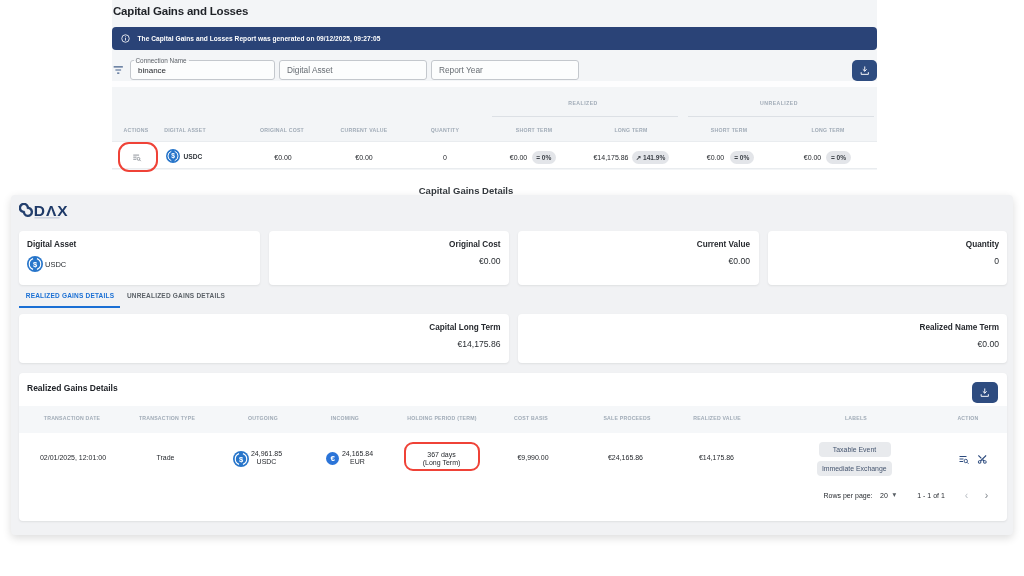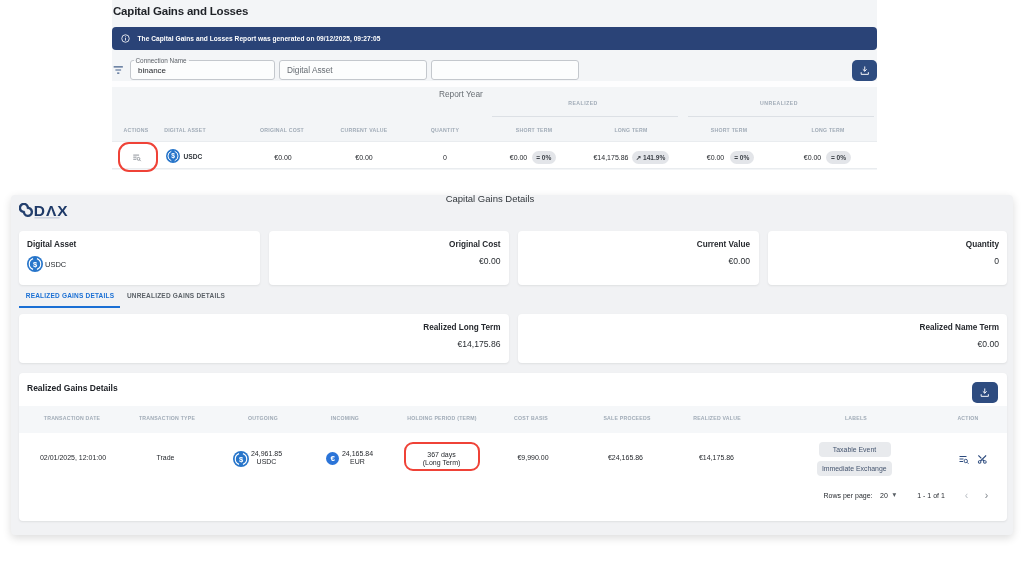--- a/index.html
+++ b/index.html
@@ -33,21 +33,21 @@
 <svg class="abs" style="left:113.4px;top:66px;" width="10.5" height="8" viewBox="0 0 24 18">
       <path d="M1.5 2h21M5.5 9h13M9.5 16h5" stroke="#44608b" stroke-width="2.6" fill="none"></path>
     </svg>
 
 <div class="abs" style="left:130px;top:60px;width:145px;height:20px;background:#fcfdfd;border:1px solid #c4c8cd;border-radius:3px;"></div>
 <div class="abs" style="left:133.5px;top:57.2px;font-size:6.4px;color:#5f646a;background:linear-gradient(#f3f5f7 52%,#fcfdfd 52%);padding:0 2px;">Connection Name</div>
 <div class="abs" style="left:138px;top:66px;font-size:8px;color:#1e2126;">binance</div>
 <div class="abs" style="left:279px;top:60px;width:148px;height:20px;background:#fcfdfd;border:1px solid #c4c8cd;border-radius:3px;"></div>
 <div class="abs" style="left:287px;top:65px;font-size:8.3px;color:#676d73;">Digital Asset</div>
 <div class="abs" style="left:431px;top:60px;width:148px;height:20px;background:#fcfdfd;border:1px solid #c4c8cd;border-radius:3px;"></div>
-<div class="abs" style="left:439px;top:65px;font-size:8.3px;color:#676d73;margin-top:24px;">Report Year</div>
+<div class="abs" style="left:439px;top:65px;font-size:8.3px;color:#676d73;">Report Year</div>
 
 <div class="abs navy" style="left:852px;top:60px;width:24.5px;height:20.5px;border-radius:5px;"></div>
 <svg class="abs" style="left:858.5px;top:64.5px;" width="11.5" height="11.5" viewBox="0 0 24 24">
       <path d="M12 3v10m0 0l-4-4m4 4l4-4" stroke="#fff" stroke-width="2" fill="none"></path>
       <path d="M4.5 15v4.5h15V15" stroke="#fff" stroke-width="2" fill="none"></path>
     </svg>
 
 <div class="abs" style="left:112px;top:81px;width:765px;height:6px;background:#fdfdfe;"></div>
 
 <div class="abs ctr hdr" style="left:583px;top:100px;letter-spacing:0.5px;">REALIZED</div>
@@ -98,21 +98,21 @@
 <div class="abs" style="left:11px;top:195px;width:1002px;height:340px;background:#f1f2f4;border-radius:4px;box-shadow:0 3px 8px rgba(0,0,0,.14);"></div>
 
 <svg class="abs" style="left:18.5px;top:202.8px;" width="54" height="17" viewBox="0 0 108 34">
 <g stroke="#24406e" stroke-width="4.8" fill="none" stroke-linecap="butt">
 <path d="M11.19 17.68 A8 8 0 1 1 17.68 11.19"></path>
 <path d="M16.41 9.92 A8 8 0 1 1 9.92 16.41"></path>
 </g>
 <text x="29.5" y="25.5" font-family="Liberation Sans" font-size="31" font-weight="bold" fill="#1f3a68" letter-spacing="2">DΛX</text>
 <rect x="31" y="29.3" width="50" height="1.1" fill="#43598a" opacity="0.55"></rect>
 </svg>
-<div class="abs ctr" style="left:466px;top:193px;font-size:9.5px;font-weight:normal;color:#33383d;margin-left:24px;">Capital Gains Details</div>
+<div class="abs ctr" style="left:466px;top:185px;font-size:9.5px;font-weight:bold;color:#33383d;">Capital Gains Details</div>
 
 <div class="card" style="left:19px;top:230.6px;width:240.5px;height:54px;"></div>
 <div class="card" style="left:268.5px;top:230.6px;width:240.5px;height:54px;"></div>
 <div class="card" style="left:518px;top:230.6px;width:240.5px;height:54px;"></div>
 <div class="card" style="left:767.5px;top:230.6px;width:239.5px;height:54px;"></div>
 
 <div class="abs" style="left:27px;top:240px;font-size:8.2px;font-weight:bold;color:#26292e;">Digital Asset</div>
 <svg class="abs" style="left:27px;top:255.7px;" width="16" height="16" viewBox="0 0 20 20">
       <circle cx="10" cy="10" r="10" fill="#2775ca"></circle>
       <path d="M7.6 3.3a7.1 7.1 0 0 0 0 13.4M12.4 3.3a7.1 7.1 0 0 1 0 13.4" stroke="#fff" stroke-width="1.4" fill="none"></path>
@@ -126,21 +126,21 @@
 <div class="abs" style="right:274px;top:256.3px;font-size:8.6px;color:#2a2e33;">€0.00</div>
 <div class="abs" style="right:25px;top:240px;font-size:8.2px;font-weight:bold;color:#26292e;">Quantity</div>
 <div class="abs" style="right:25px;top:256.3px;font-size:8.6px;color:#2a2e33;">0</div>
 
 <div class="abs ctr" style="left:70px;top:292.3px;font-size:6.5px;font-weight:bold;color:#1a6fd4;letter-spacing:0.2px;">REALIZED GAINS DETAILS</div>
 <div class="abs ctr" style="left:176px;top:292.3px;font-size:6.5px;font-weight:bold;color:#5c6268;letter-spacing:0.2px;">UNREALIZED GAINS DETAILS</div>
 <div class="abs" style="left:19px;top:306px;width:100.5px;height:2px;background:#1a6fd4;"></div>
 
 <div class="card" style="left:19px;top:314px;width:490px;height:48.5px;"></div>
 <div class="card" style="left:517.5px;top:314px;width:489.5px;height:48.5px;"></div>
-<div class="abs" style="right:523.5px;top:322.5px;font-size:8.2px;font-weight:bold;color:#26292e;">Realized Long Term</div>
+<div class="abs" style="right:523.5px;top:322.5px;font-size:8.2px;font-weight:bold;color:#26292e;">Capital Long Term</div>
 <div class="abs" style="right:523.5px;top:339.3px;font-size:8.6px;color:#2a2e33;">€14,175.86</div>
 <div class="abs" style="right:25px;top:322.5px;font-size:8.2px;font-weight:bold;color:#26292e;">Realized Name Term</div>
 <div class="abs" style="right:25px;top:339.3px;font-size:8.6px;color:#2a2e33;">€0.00</div>
 
 <div class="card" style="left:19px;top:373px;width:988px;height:147.5px;"></div>
 <div class="abs" style="left:27px;top:382.5px;font-size:8.5px;font-weight:bold;color:#212429;">Realized Gains Details</div>
 <div class="abs navy" style="left:971.5px;top:382px;width:26.5px;height:21px;border-radius:5px;"></div>
 <svg class="abs" style="left:979px;top:387px;" width="11.5" height="11.5" viewBox="0 0 24 24">
       <path d="M12 3v10m0 0l-4-4m4 4l4-4" stroke="#fff" stroke-width="2" fill="none"></path>
       <path d="M4.5 15v4.5h15V15" stroke="#fff" stroke-width="2" fill="none"></path>

